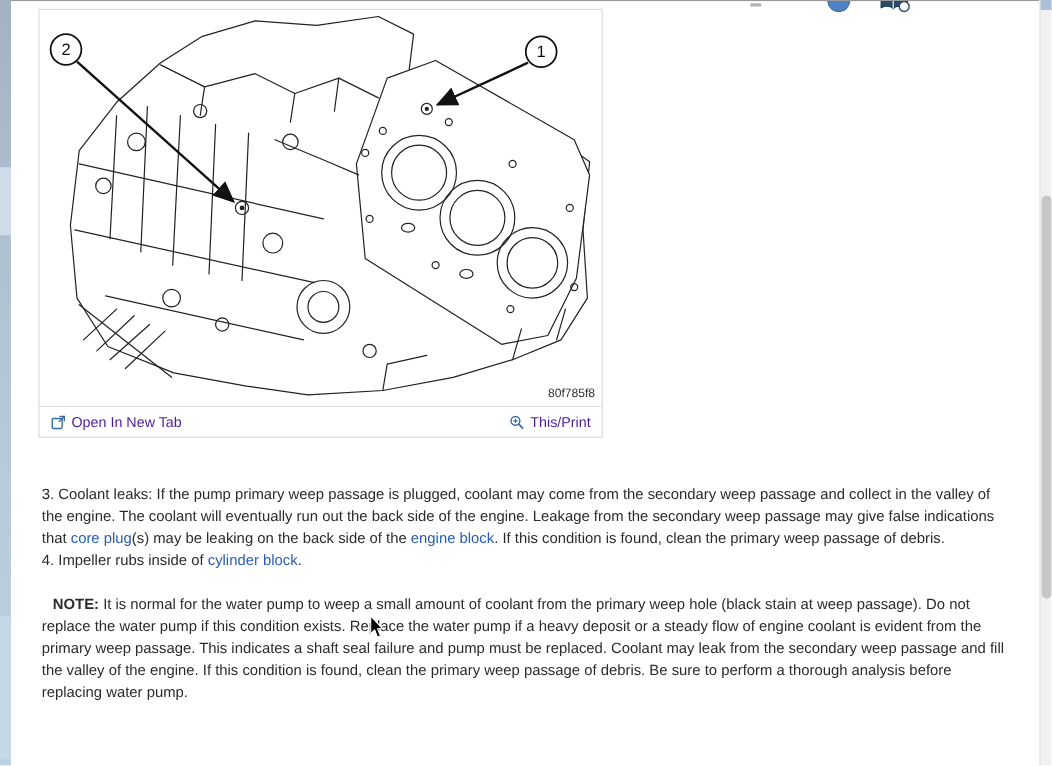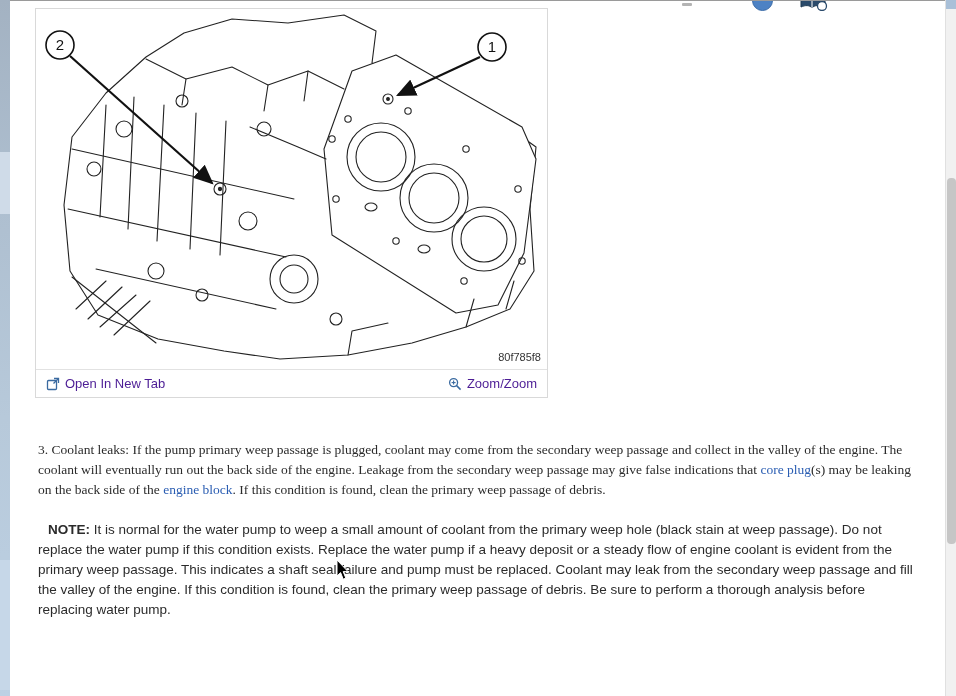--- a/index.html
+++ b/index.html
@@ -54,21 +54,21 @@
     display:flex; align-items:center; gap:5px;
     color:#4c1d95; text-decoration:none; cursor:pointer;
   }
   .fig-link svg { display:block; }
 
   
   .textblock {
     position:absolute; left:35px; top:440px; width:886px;
     font-size:13.5px; line-height:20px; color:#2b2b2b;
   }
-  .para { padding-left:3px;font-family:Liberation Serif, serif; }
+  .para { padding-left:3px; }
   .list-item { padding-left:3px; }
   .note-para { margin-top:20px; text-indent:10px; padding-left:3px; }
   .doclink { color:#2a5db2; text-decoration:none; cursor:pointer; }
   .note-label { font-weight:bold; }
 
   
   .cursor { position:absolute; left:336px; top:560px; width:14px; height:21px; pointer-events:none; }
 </style>
 </head>
 <body>
@@ -188,27 +188,28 @@
       </svg>
       <span>Open In New Tab</span>
     </a>
     <a class="fig-link">
       <svg width="14" height="14" viewBox="0 0 14 14">
         <circle cx="5.6" cy="5.6" r="4" fill="none" stroke="#3a6aa0" stroke-width="1.3"></circle>
         <line x1="8.6" y1="8.6" x2="12.6" y2="12.6" stroke="#3a6aa0" stroke-width="1.5"></line>
         <line x1="3.6" y1="5.6" x2="7.6" y2="5.6" stroke="#3a6aa0" stroke-width="1.1"></line>
         <line x1="5.6" y1="3.6" x2="5.6" y2="7.6" stroke="#3a6aa0" stroke-width="1.1"></line>
       </svg>
-      <span>Zoom/Zoom</span>
+      <span>This/Print</span>
     </a>
   </div>
 </div>
 
 <div class="textblock">
   <p class="para"><span>3. Coolant leaks: If the pump primary weep passage is plugged, coolant may come from the secondary weep passage and collect in the valley of the engine. The coolant will eventually run out the back side of the engine. Leakage from the secondary weep passage may give false indications that </span><a class="doclink">core plug</a><span>(s) may be leaking on the back side of the </span><a class="doclink">engine block</a><span>. If this condition is found, clean the primary weep passage of debris.</span></p>
+  <p class="list-item"><span>4. Impeller rubs inside of </span><a class="doclink">cylinder block</a><span>.</span></p>
   <p class="note-para"><span class="note-label">NOTE:</span><span> It is normal for the water pump to weep a small amount of coolant from the primary weep hole (black stain at weep passage). Do not replace the water pump if this condition exists. Replace the water pump if a heavy deposit or a steady flow of engine coolant is evident from the primary weep passage. This indicates a shaft seal failure and pump must be replaced. Coolant may leak from the secondary weep passage and fill the valley of the engine. If this condition is found, clean the primary weep passage of debris. Be sure to perform a thorough analysis before replacing water pump.</span></p>
 </div>
 
 <div class="scrollbar">
   <div class="cap"></div>
   <div class="thumb"></div>
 </div>
 
 <div class="cursor">
   <svg width="14" height="21" viewBox="0 0 14 21">

